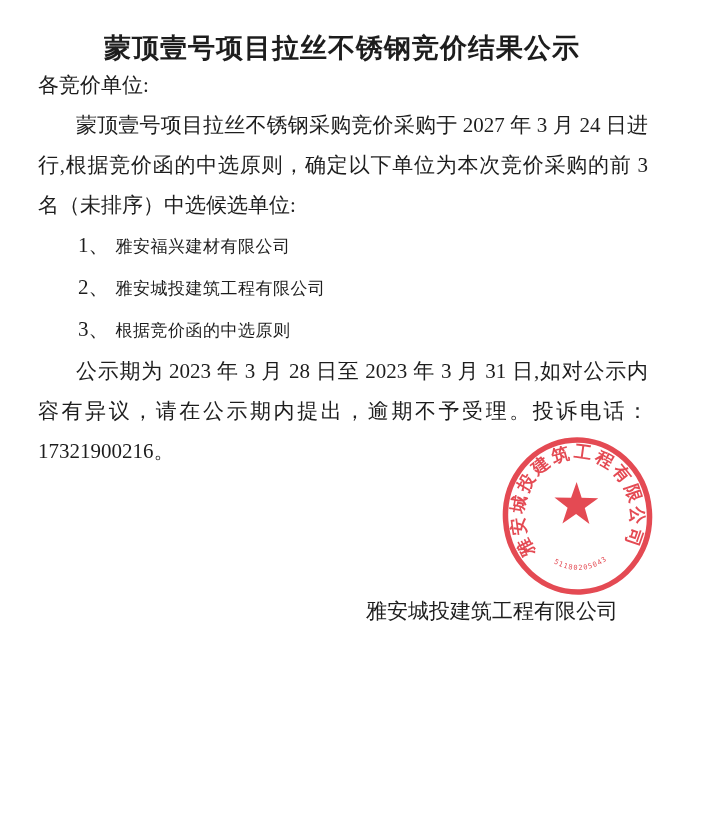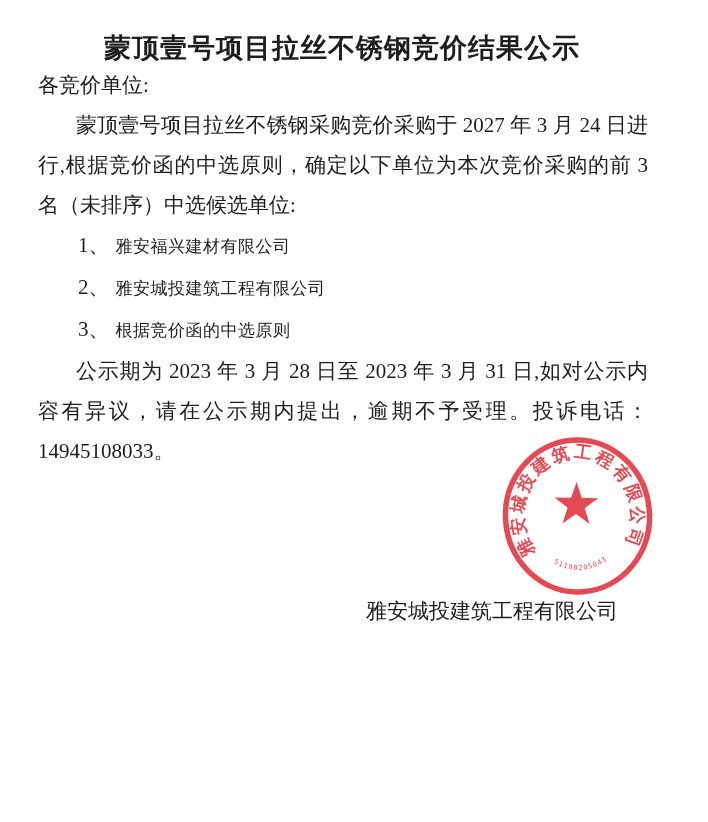--- a/index.html
+++ b/index.html
@@ -90,21 +90,21 @@
     <p class="salutation">各竞价单位:</p>
 
     <p class="para">蒙顶壹号项目拉丝不锈钢采购竞价采购于 2027 年 3 月 24 日进行,根据竞价函的中选原则，确定以下单位为本次竞价采购的前 3 名（未排序）中选候选单位:</p>
 
     <ol class="winners">
       <li class="winner-row"><span class="winner-num">1、</span><span class="winner-name">雅安福兴建材有限公司</span></li>
       <li class="winner-row"><span class="winner-num">2、</span><span class="winner-name">雅安城投建筑工程有限公司</span></li>
       <li class="winner-row"><span class="winner-num">3、</span><span class="winner-name">根据竞价函的中选原则</span></li>
     </ol>
 
-    <p class="para">公示期为 2023 年 3 月 28 日至 2023 年 3 月 31 日,如对公示内容有异议，请在公示期内提出，逾期不予受理。投诉电话：14945108033。</p>
+    <p class="para">公示期为 2023 年 3 月 28 日至 2023 年 3 月 31 日,如对公示内容有异议，请在公示期内提出，逾期不予受理。投诉电话：17321900216。</p>
 
     <div class="signature">
       <p class="sig-line">雅安城投建筑工程有限公司</p>
     </div>
   </div>
 
   <svg class="seal" viewBox="0 0 151 158" aria-hidden="true">
     <g transform="rotate(-4 75.5 79)">
       <ellipse cx="75.5" cy="79" rx="72" ry="76" fill="none" stroke="#e23a44" stroke-width="5.5"></ellipse>
       <defs>

